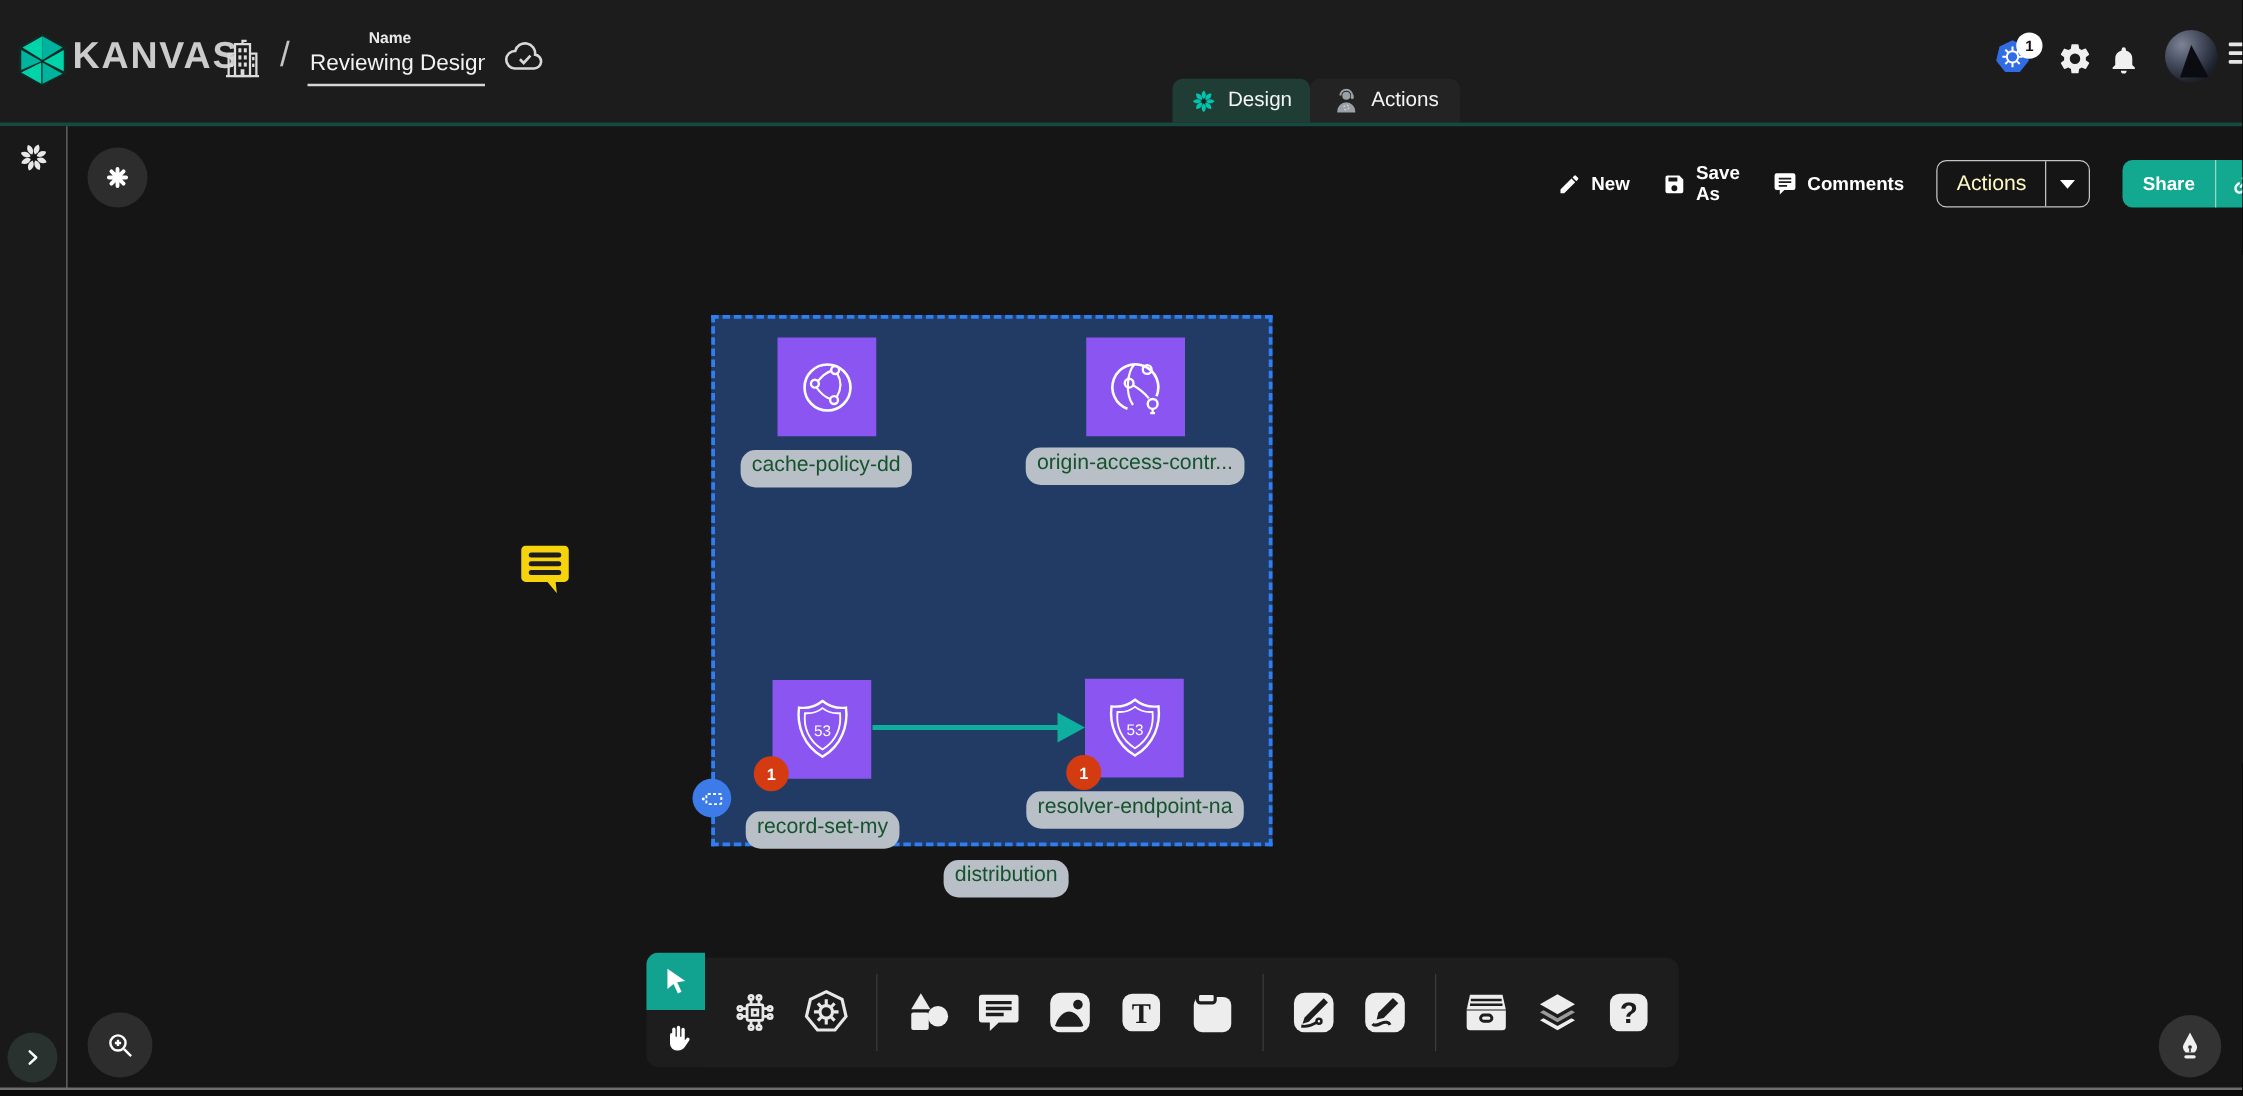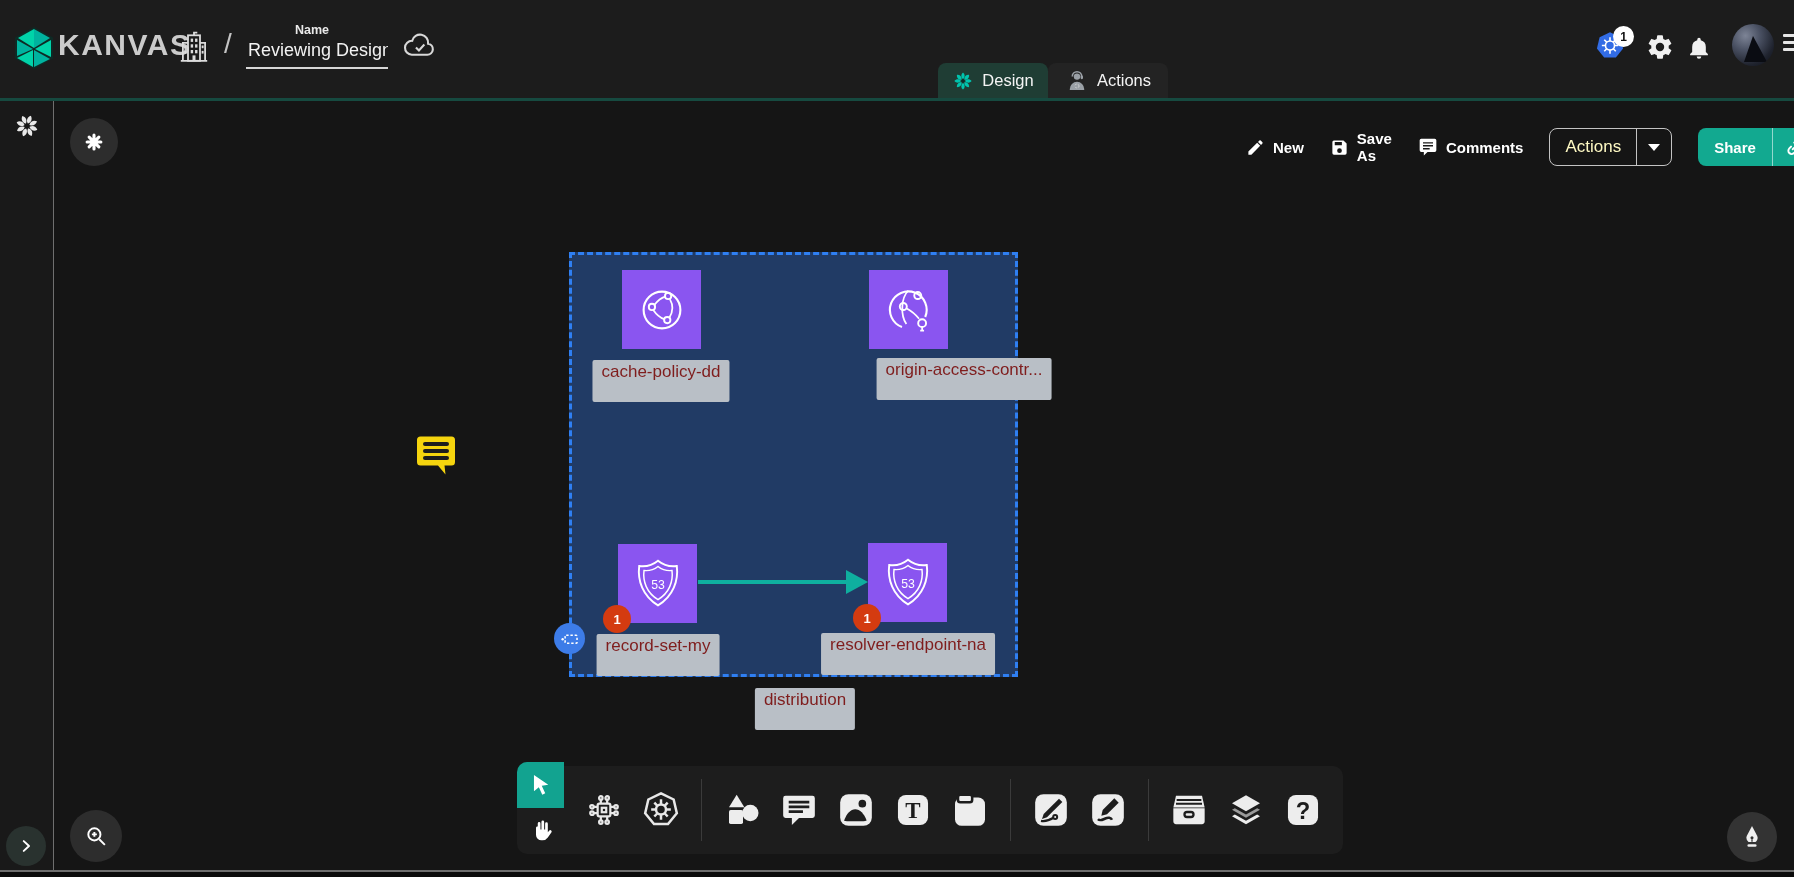--- a/index.html
+++ b/index.html
@@ -41,21 +41,21 @@
   .btn-actions .txt { display:flex; align-items:center; padding:0 15px; font-size:17px; }
   .btn-actions .caret-cell { display:flex; align-items:center; padding:0 11px; border-left:1px solid #c3c3c3; }
   .caret-down { width:0; height:0; border-left:6px solid transparent; border-right:6px solid transparent; border-top:7px solid #fff; }
   .btn-share { display:flex; align-items:stretch; height:38px; background:#12A990; border-radius:8px; color:#fff; cursor:pointer; }
   .btn-share .txt { display:flex; align-items:center; padding:0 16px; font-size:15px; font-weight:bold; }
   .btn-share .link-cell { display:flex; align-items:center; padding:0 11px; border-left:1px solid rgba(255,255,255,.55); }
   
   .selection { position:absolute; left:569px; top:252px; width:449px; height:425px;
     background:rgba(44,93,175,0.52); border:3.5px dashed #2F7FF2; }
   .node { position:absolute; width:79px; height:79px; background:#8A55F0; display:flex; align-items:center; justify-content:center; cursor:pointer; }
-  .chip { position:absolute; transform:translateX(-50%); background:#B9BFC6; color:#7f1d1d; font-size:17px; padding:2px 9px 20px; border-radius:2px; white-space:nowrap; }
+  .chip { position:absolute; transform:translateX(-50%); background:#B9BFC6; color:#14532d; font-size:17px; padding:2px 9px 8px; border-radius:12px; white-space:nowrap; }
   .badge { position:absolute; width:28px; height:28px; border-radius:50%; background:#D43B10; color:#fff; font-size:13px; font-weight:bold; display:flex; align-items:center; justify-content:center; z-index:4; }
   .edge-line { position:absolute; left:698px; top:580px; width:150px; height:4px; background:#0FAF9F; }
   .edge-head { position:absolute; left:846px; top:570px; width:0; height:0; border-left:22px solid #0FAF9F; border-top:12px solid transparent; border-bottom:12px solid transparent; }
   .sel-handle { position:absolute; left:554px; top:623px; width:31px; height:31px; border-radius:50%; background:#3D7CE8; display:flex; align-items:center; justify-content:center; z-index:5; cursor:pointer; }
   .comment-pin { position:absolute; left:414px; top:435px; cursor:pointer; }
   
   .circle-btn { position:absolute; border-radius:50%; background:#2d2d2d; display:flex; align-items:center; justify-content:center; cursor:pointer; }
   .btn-canvas-settings { left:70px; top:118px; width:48px; height:48px; }
   .btn-zoom { left:70px; top:810px; width:52px; height:52px; }
   .btn-expand { left:6px; top:826px; width:40px; height:40px; background:#29322f; }
@@ -302,22 +302,22 @@
     </span>
   </div>
 
   <div class="edge-line"></div>
   <div class="edge-head"></div>
 
   <div class="badge" style="left:603px; top:605px;">1</div>
   <div class="badge" style="left:853px; top:604px;">1</div>
 
   <div class="chip" style="left:661px; top:360px;">cache-policy-dd</div>
-  <div class="chip" style="left:964px; top:358px;">origin-access-contr...</div>
-  <div class="chip" style="left:658px; top:634px;">record-set-my</div>
+  <div class="chip" style="left:908px; top:358px;">origin-access-contr...</div>
+  <div class="chip" style="left:658px; top:649px;">record-set-my</div>
   <div class="chip" style="left:908px; top:633px;">resolver-endpoint-na</div>
   <div class="chip" style="left:792px; top:688px;margin-left:13px;">distribution</div>
 
   <div class="sel-handle">
     <svg width="26" height="26" viewBox="0 0 24 24">
       <rect x="7.5" y="8.5" width="11" height="7.5" rx="1" fill="none" stroke="#fff" stroke-width="1.4" stroke-dasharray="2.2 1.7"></rect>
       <circle cx="5.2" cy="12.2" r="1.1" fill="#fff"></circle>
     </svg>
   </div>
 

